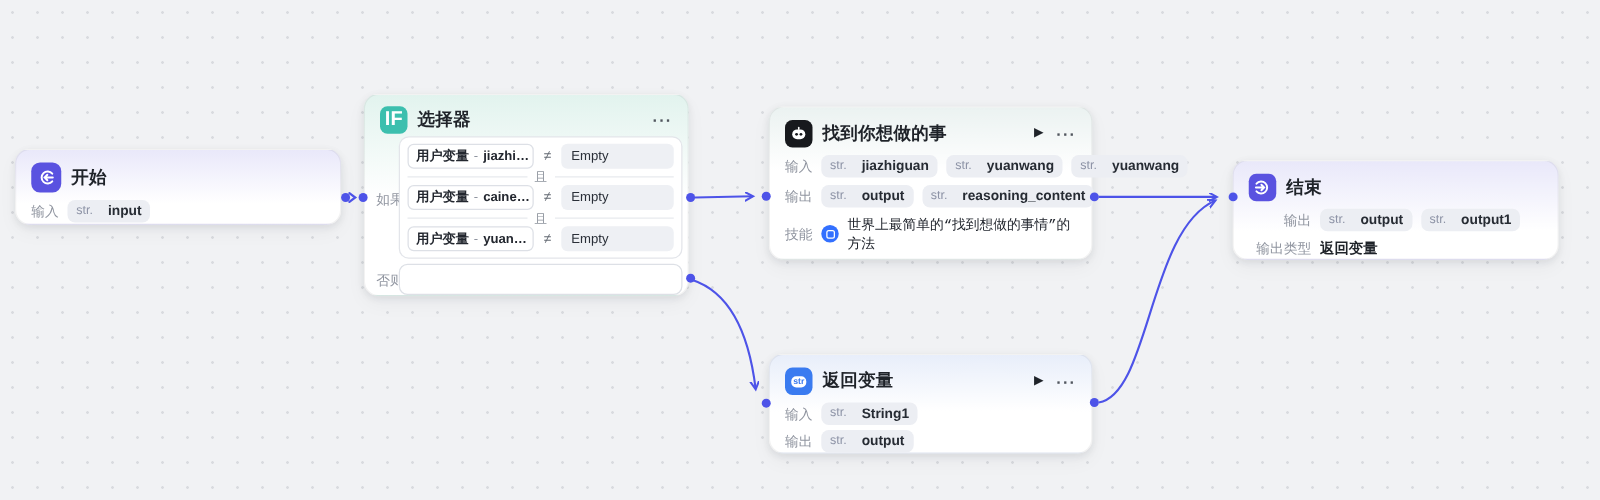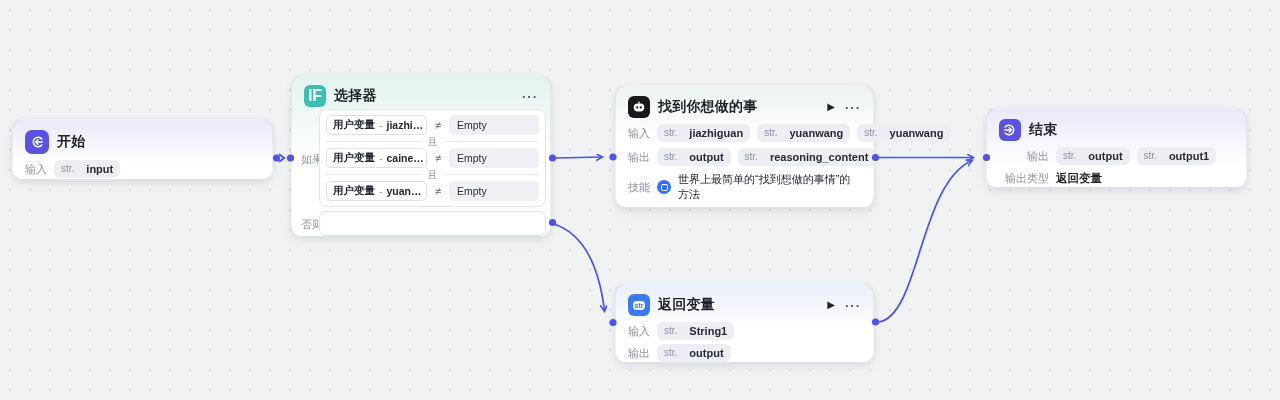--- a/index.html
+++ b/index.html
@@ -80,21 +80,21 @@
   .and-sep .tx { font-size:10px; color:#8f959e; }
   .else-box {
     position:absolute; left:27px; top:135px; width:227px; height:25px;
     background:#fff; border:1px solid #dde0e6; border-radius:7px;
   }
   .skill-dot {
     width:14px; height:14px; border-radius:50%; background:#3370ff; flex:0 0 auto;
     display:flex; align-items:center; justify-content:center;
   }
   .skill-dot i { display:block; width:7px; height:7px; border:1.4px solid #fff; border-radius:2px; }
-  .skill-text { font-size:11px; color:#22262e; }
+  .skill-text { font-size:11px; color:#22262e;font-family:Liberation Mono, monospace; }
   .model-name { font-size:11.5px; font-weight:600; color:#22262e; }
   .end-lbl { width:50px; text-align:right; }
   #edges { position:absolute; left:0; top:0; pointer-events:none; }
   #edges path.e { pointer-events:stroke; }
 </style>
 </head>
 <body>
 
 <div class="node node-pad grad-indigo" style="left:12px;top:119px;width:261px;height:61px;">
   <div class="hdr">
@@ -241,21 +241,21 @@
   </div>
   <div class="row" style="margin-top:4px;">
     <span class="lbl">输出</span>
     <span class="tag">
       <span class="pfx">str.</span>
       <span class="tname">output</span>
     </span>
   </div>
 </div>
 
-<div class="node node-pad grad-indigo" style="left:986px;top:108px;width:261px;height:80px;">
+<div class="node node-pad grad-indigo" style="left:986px;top:128px;width:261px;height:80px;">
   <div class="hdr">
     <span class="ic ic-sm ic-indigo">
       <svg width="14" height="14" viewBox="0 0 16 16" fill="none" stroke="#fff" stroke-width="1.8" stroke-linecap="round">
         <path d="M2.5 4.5 A5.5 5.5 0 1 1 2.5 11.5"></path>
         <path d="M2 8 H9.5 M7 5.5 L9.5 8 L7 10.5"></path>
       </svg>
     </span>
     <span class="title">结束</span>
   </div>
   <div class="row">

